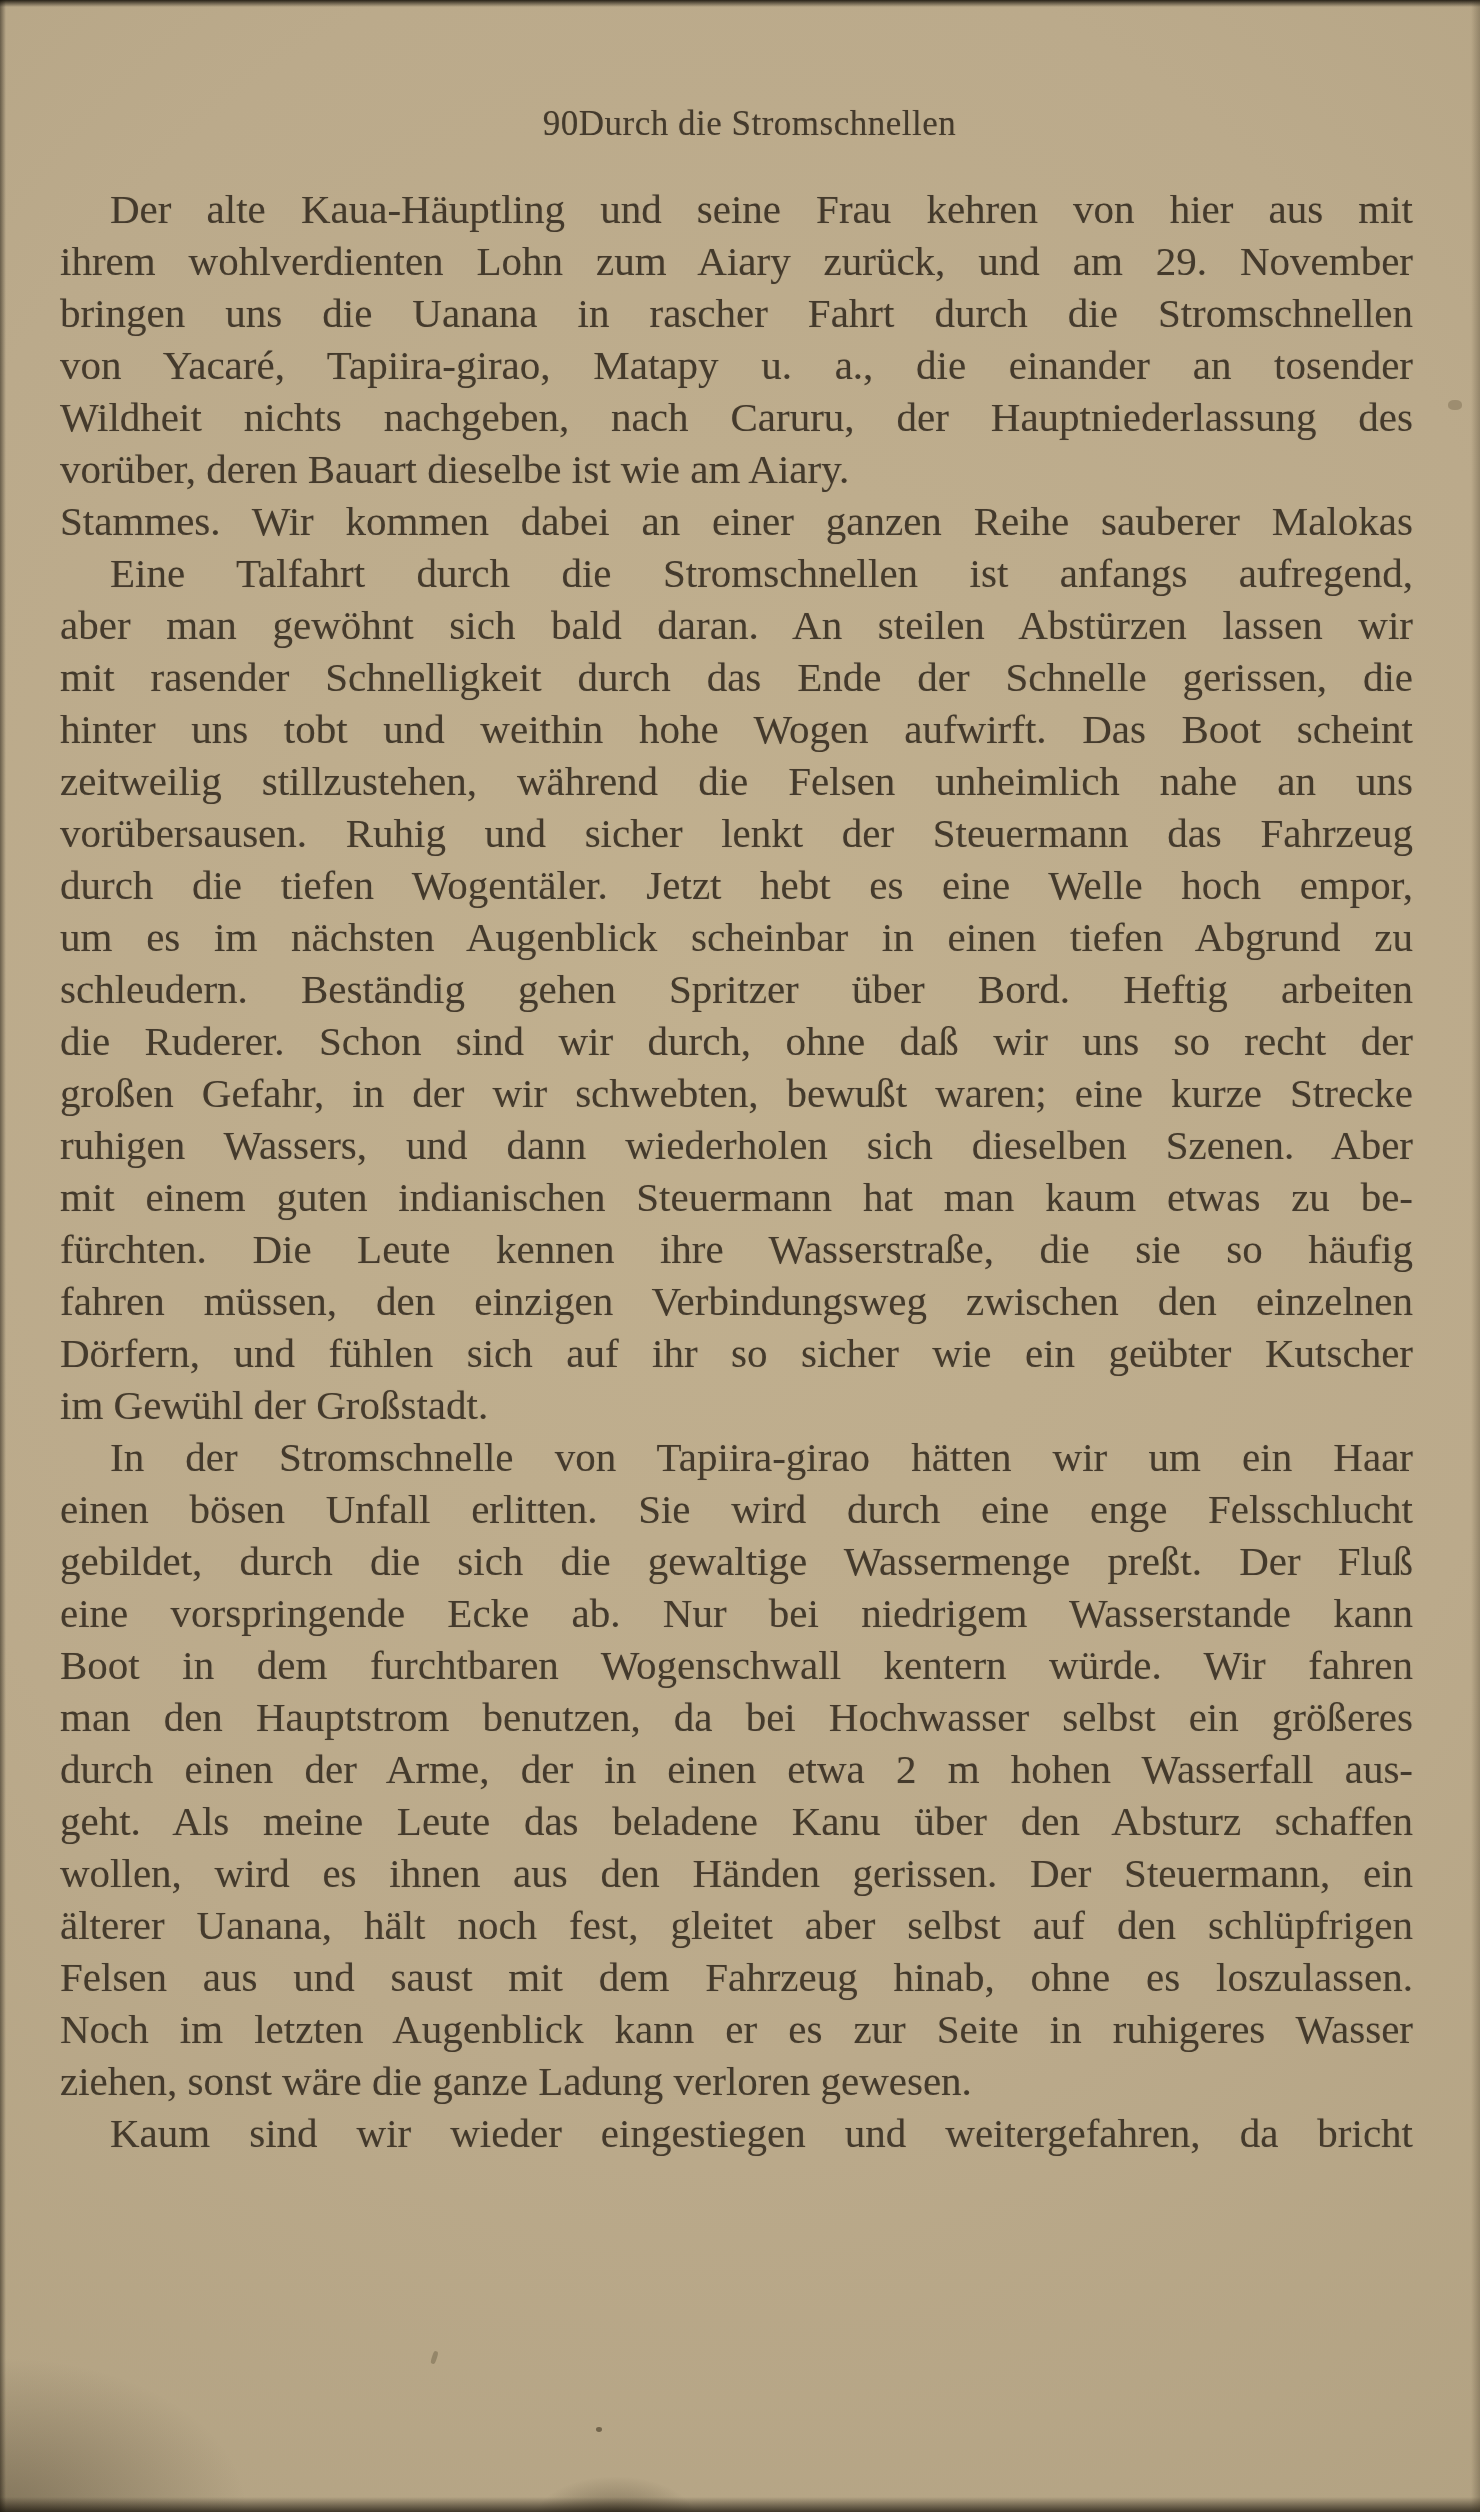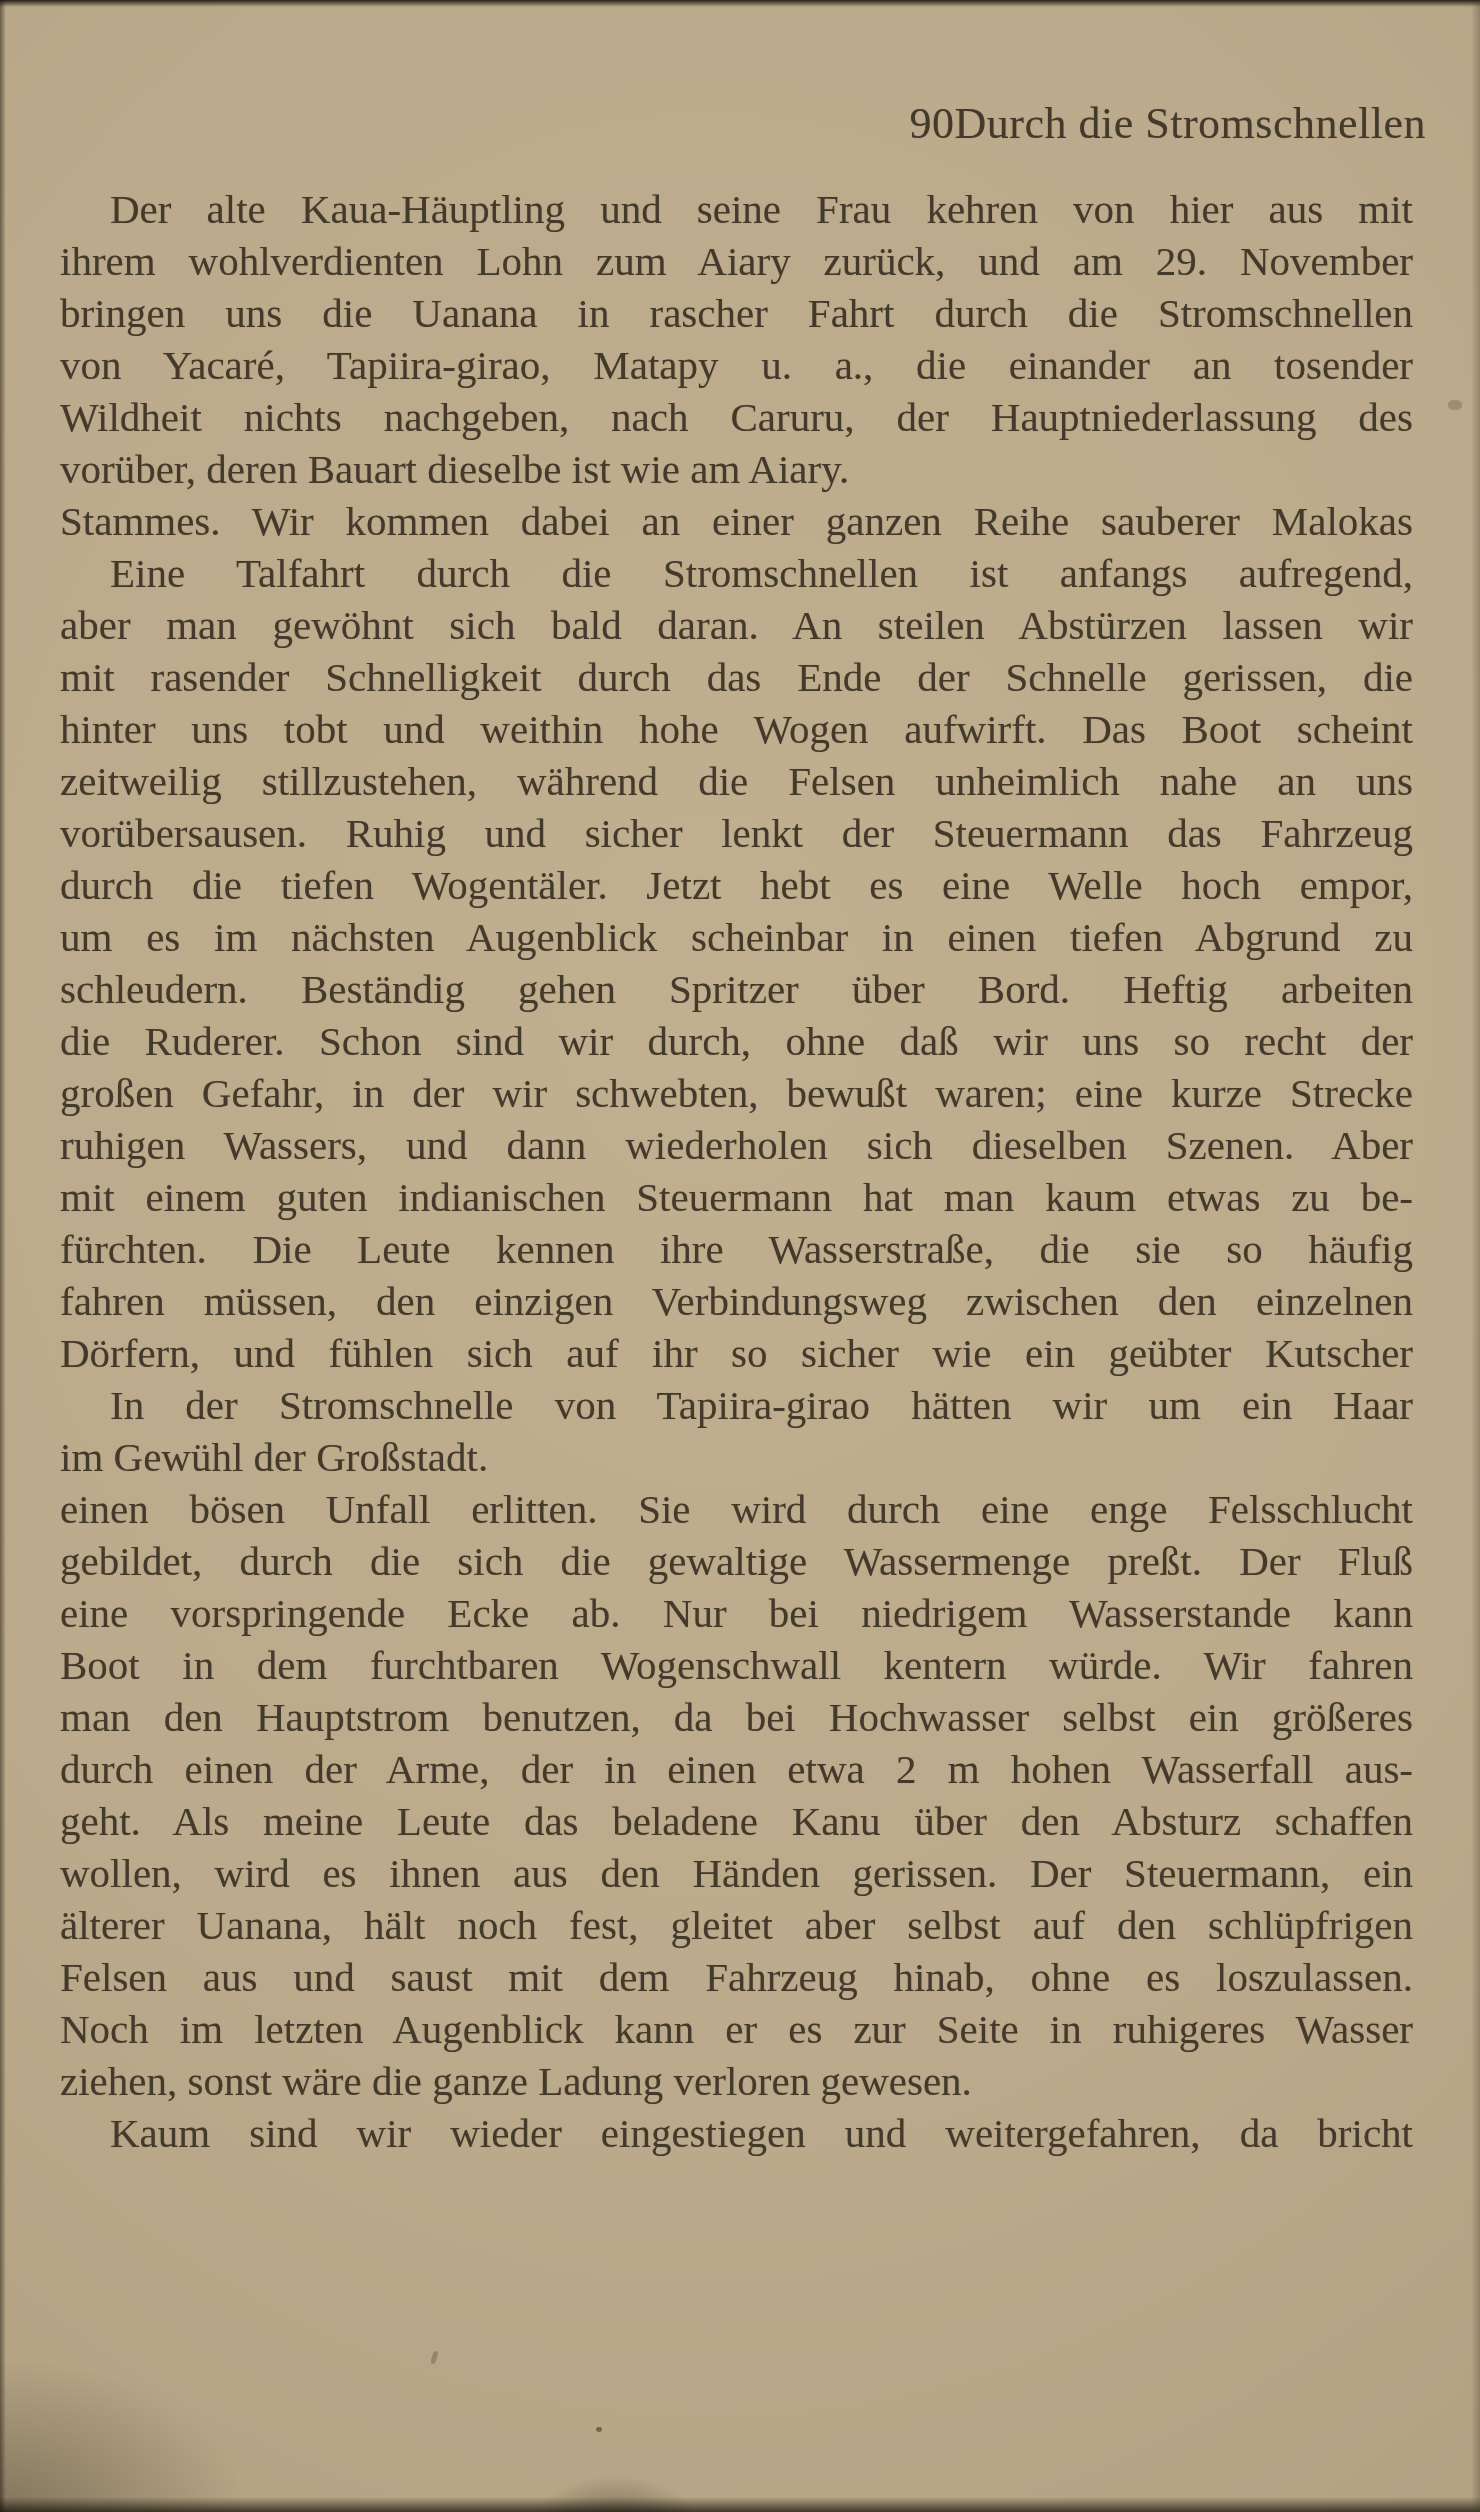--- a/index.html
+++ b/index.html
@@ -27,23 +27,23 @@
                  background: linear-gradient(to right, rgba(24,19,11,0.5), rgba(24,19,11,0)); }
   .edge-right  { top: 0; bottom: 0; right: 0; width: 8.7px;
                  background: linear-gradient(to left, rgba(60,50,32,0.30), rgba(60,50,32,0)); }
 
   .running-head {
     position: absolute;
     top: 106px;
     left: 73px;
     width: 1353px;
     display: flex;
-    justify-content: flex-end;
+    justify-content: center;
     align-items: baseline;
-    font-size: 44px;
+    font-size: 35px;
     line-height: 35px;
     letter-spacing: 0.5px;
     text-shadow: 0 0 1px rgba(68,58,44,0.35);
   }
 
   .text-body {
     position: absolute;
     top: 183px;
     left: 60px;
     width: 1353px;
@@ -112,22 +112,22 @@
       <div class="line">durch die tiefen Wogentäler. Jetzt hebt es eine Welle hoch empor,</div>
       <div class="line">um es im nächsten Augenblick scheinbar in einen tiefen Abgrund zu</div>
       <div class="line">schleudern. Beständig gehen Spritzer über Bord. Heftig arbeiten</div>
       <div class="line">die Ruderer. Schon sind wir durch, ohne daß wir uns so recht der</div>
       <div class="line">großen Gefahr, in der wir schwebten, bewußt waren; eine kurze Strecke</div>
       <div class="line">ruhigen Wassers, und dann wiederholen sich dieselben Szenen. Aber</div>
       <div class="line">mit einem guten indianischen Steuermann hat man kaum etwas zu be-</div>
       <div class="line">fürchten. Die Leute kennen ihre Wasserstraße, die sie so häufig</div>
       <div class="line">fahren müssen, den einzigen Verbindungsweg zwischen den einzelnen</div>
       <div class="line">Dörfern, und fühlen sich auf ihr so sicher wie ein geübter Kutscher</div>
+      <div class="line flush-left">im Gewühl der Großstadt.</div>
       <div class="line indent">In der Stromschnelle von Tapiira-girao hätten wir um ein Haar</div>
-      <div class="line flush-left">im Gewühl der Großstadt.</div>
       <div class="line">einen bösen Unfall erlitten. Sie wird durch eine enge Felsschlucht</div>
       <div class="line">gebildet, durch die sich die gewaltige Wassermenge preßt. Der Fluß</div>
       <div class="line">eine vorspringende Ecke ab. Nur bei niedrigem Wasserstande kann</div>
       <div class="line">Boot in dem furchtbaren Wogenschwall kentern würde. Wir fahren</div>
       <div class="line">man den Hauptstrom benutzen, da bei Hochwasser selbst ein größeres</div>
       <div class="line">durch einen der Arme, der in einen etwa 2 m hohen Wasserfall aus-</div>
       <div class="line">geht. Als meine Leute das beladene Kanu über den Absturz schaffen</div>
       <div class="line">wollen, wird es ihnen aus den Händen gerissen. Der Steuermann, ein</div>
       <div class="line">älterer Uanana, hält noch fest, gleitet aber selbst auf den schlüpfrigen</div>
       <div class="line">Felsen aus und saust mit dem Fahrzeug hinab, ohne es loszulassen.</div>

